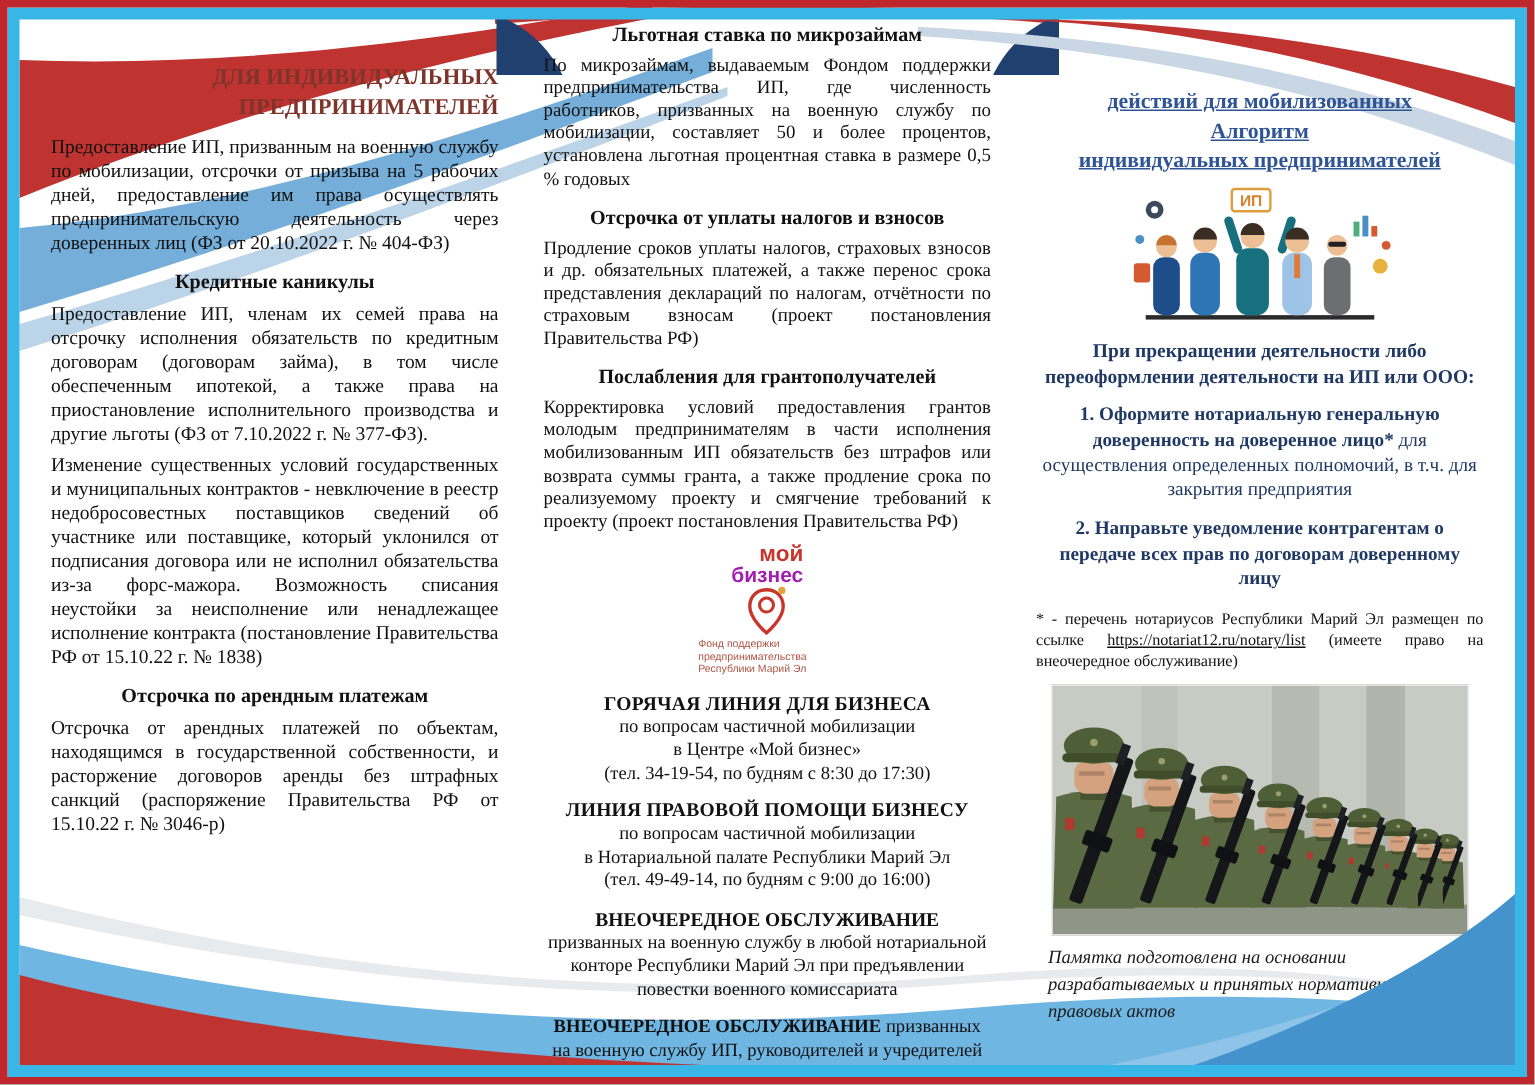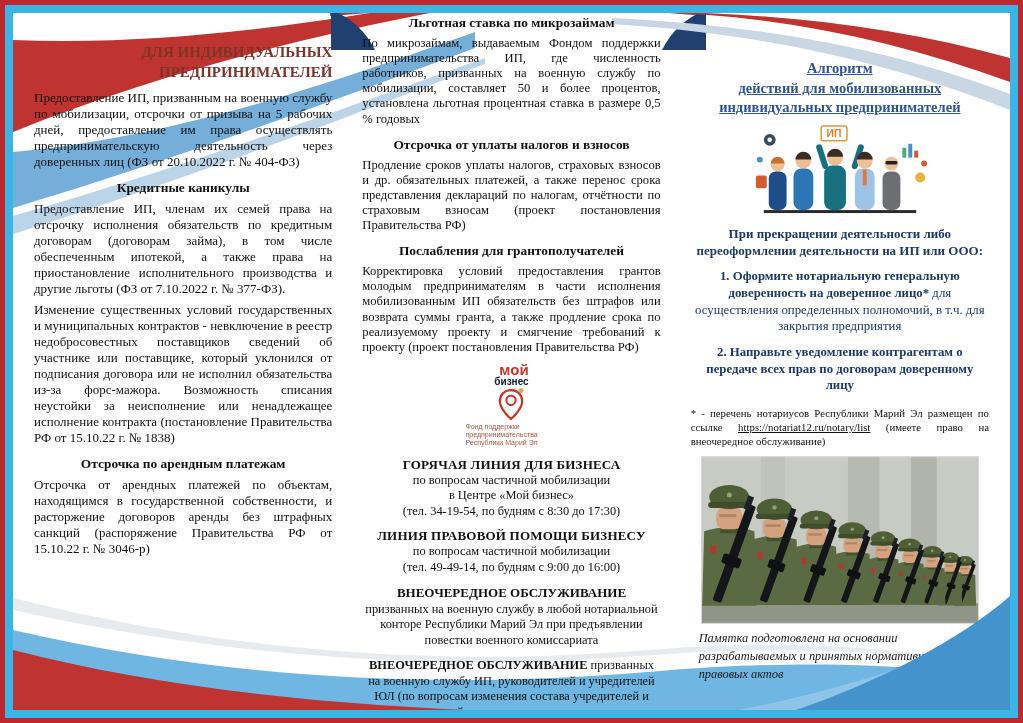--- a/index.html
+++ b/index.html
@@ -15,21 +15,21 @@
   .col-mid{padding-top:2px;}
   .col-right{padding-top:46px;}
   p{margin:5px 0;text-align:justify;font-size:13px;line-height:1.23;}
   .col-mid p{font-size:12.6px;line-height:1.2;}
   h2.panel-title{margin:0 0 8px 0;font-size:15px;line-height:1.3;text-align:right;color:#7e342a;}
   h3{margin:10px 0 4px 0;font-size:13.4px;text-align:center;color:#111;}
   .col-mid h3.first{margin-top:0;}
   .logo-row{display:flex;align-items:center;justify-content:center;gap:0;margin:8px 0 4px 0;flex-direction:column;}
   .logo-words{text-align:right;line-height:0.95;}
   .logo-w1{display:block;font-weight:bold;font-size:15px;color:#c8352b;font-family:"Liberation Sans",sans-serif;}
-  .logo-w2{display:block;font-weight:bold;font-size:10px;color:#0f172a;font-family:"Liberation Sans",sans-serif;text-align:center;}
+  .logo-w2{display:block;font-weight:bold;font-size:14px;color:#a21caf;font-family:"Liberation Sans",sans-serif;text-align:center;}
   .logo-caption{width:92px;font-size:7px;line-height:1.2;color:#b05545;font-family:"Liberation Sans",sans-serif;text-align:left;}
   .hotline{margin:9px 0;text-align:center;}
   .hotline-title{font-weight:bold;font-size:13px;letter-spacing:.2px;}
   .hotline-line{font-size:12.4px;line-height:1.25;}
   .priority{margin:10px 0;text-align:center;font-size:12.4px;line-height:1.25;}
   .priority .pt{font-weight:bold;}
   .priority.stacked .pt{display:block;font-size:13px;}
   .r-title{margin:0 0 6px 0;text-align:center;font-weight:bold;font-size:14.5px;line-height:1.35;color:#2f5496;}
   .r-title span{display:block;text-decoration:underline;}
   .r-intro{font-weight:bold;color:#1f3864;text-align:center;font-size:13px;line-height:1.3;margin:8px 0 4px 0;}
@@ -114,38 +114,39 @@
       <div class="hotline">
         <div class="hotline-title">ГОРЯЧАЯ ЛИНИЯ ДЛЯ БИЗНЕСА</div>
         <div class="hotline-line">по вопросам частичной мобилизации</div>
         <div class="hotline-line">в Центре «Мой бизнес»</div>
         <div class="hotline-line">(тел. 34-19-54, по будням с 8:30 до 17:30)</div>
       </div>
 
       <div class="hotline">
         <div class="hotline-title">ЛИНИЯ ПРАВОВОЙ ПОМОЩИ БИЗНЕСУ</div>
         <div class="hotline-line">по вопросам частичной мобилизации</div>
+        <div class="hotline-line">в Нотариальной палате Республики Марий Эл</div>
         <div class="hotline-line">(тел. 49-49-14, по будням с 9:00 до 16:00)</div>
       </div>
 
       <div class="priority stacked">
         <span class="pt">ВНЕОЧЕРЕДНОЕ ОБСЛУЖИВАНИЕ</span>
         <span>призванных на военную службу в любой нотариальной конторе Республики Марий Эл при предъявлении повестки военного комиссариата</span>
       </div>
 
       <div class="priority">
         <span class="pt">ВНЕОЧЕРЕДНОЕ ОБСЛУЖИВАНИЕ</span>
         <span> призванных на военную службу ИП, руководителей и учредителей ЮЛ (по вопросам изменения состава учредителей и руководителей юридических лиц, прекращения деятельности ИП и др.) в МФЦ Республики Марий Эл (тел. 32-11-99, график работы размещен по ссылке https://mfc12.ru/portal/schedule/)</span>
       </div>
     </div>
 
     <div class="col col-right">
       <div class="r-title">
+        <span>действий для мобилизованных</span>
         <span>Алгоритм</span>
-        <span>действий для мобилизованных</span>
         <span>индивидуальных предпринимателей</span>
       </div>
 
       <svg class="illus" width="208" height="94" viewBox="0 0 210 95">
         <rect x="28" y="87" width="154" height="3" fill="#2b2b2b"></rect>
         <circle cx="34" cy="16" r="6" fill="#3b4a5a"></circle>
         <circle cx="34" cy="16" r="2.4" fill="#fff"></circle>
         <rect x="168" y="24" width="4" height="10" fill="#4caf7d"></rect>
         <rect x="174" y="20" width="4" height="14" fill="#4a90c4"></rect>
         <rect x="180" y="27" width="4" height="7" fill="#d65a31"></rect>

